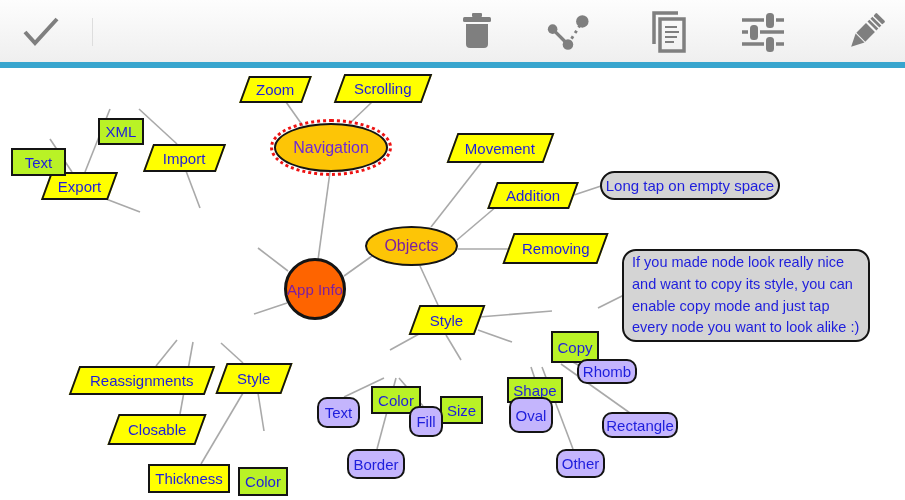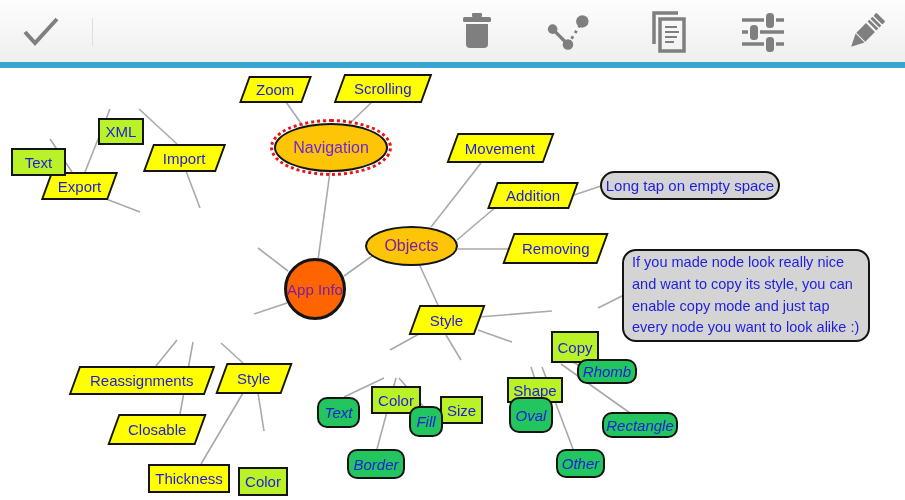--- a/index.html
+++ b/index.html
@@ -17,21 +17,21 @@
   svg.edges{position:absolute;left:0;top:0;pointer-events:none;}
   .edge{stroke:#a9a9a9;stroke-width:1.6;}
   .node{position:absolute;display:flex;align-items:center;justify-content:center;
         box-sizing:border-box;border:2px solid #141414;cursor:pointer;}
   .lbl{font-size:15px;font-weight:500;white-space:nowrap;}
   .blue{color:#1e1edc;}
   .purple{color:#7b1fa2;}
   .indigo{color:#6d28d9;}
   .rect{background:#ffff00;}
   .gy{background:#b9f226;margin-top:36px;}
-  .gr{background:#22c55e;border-radius:10px;font-style:italic;}
+  .gr{background:#c4b5fd;border-radius:10px;}
   .para{background:#ffff00;transform:skewX(-20deg);}
   .para>.lbl{transform:skewX(20deg);}
   .ellipse{border-radius:50%;background:#fdc506;border-width:2.5px;}
   .ellipse>.lbl{font-size:16px;}
   .circle{border-radius:50%;background:#fe6400;border-width:3px;}
   .selected{outline:3px dotted #ee1111;outline-offset:1px;}
   .note{background:#d4d4d4;border-radius:14px;}
   .note .lbl{white-space:normal;text-align:left;line-height:1.5;font-size:14.5px;}
   .pill{background:#d4d4d4;border-radius:15px;}
   .ic{fill:#7f7f7f;stroke:none;}

